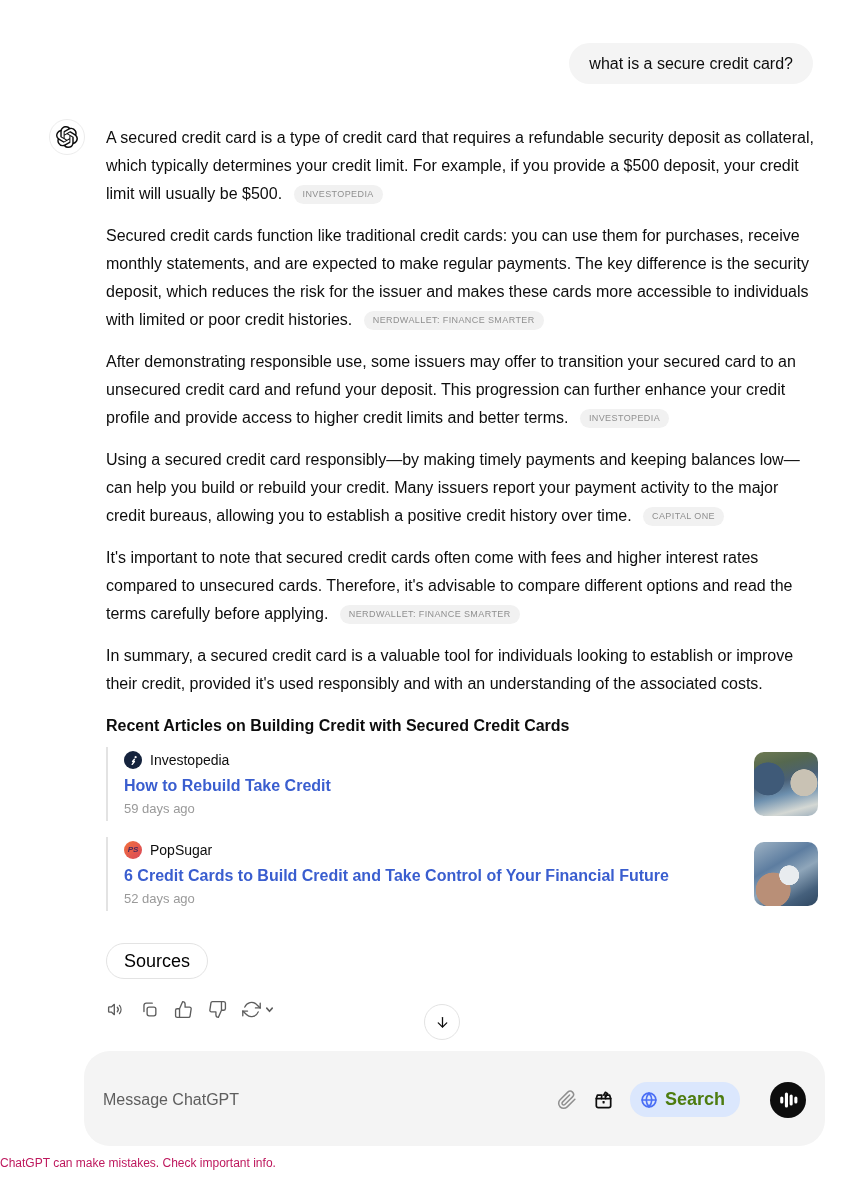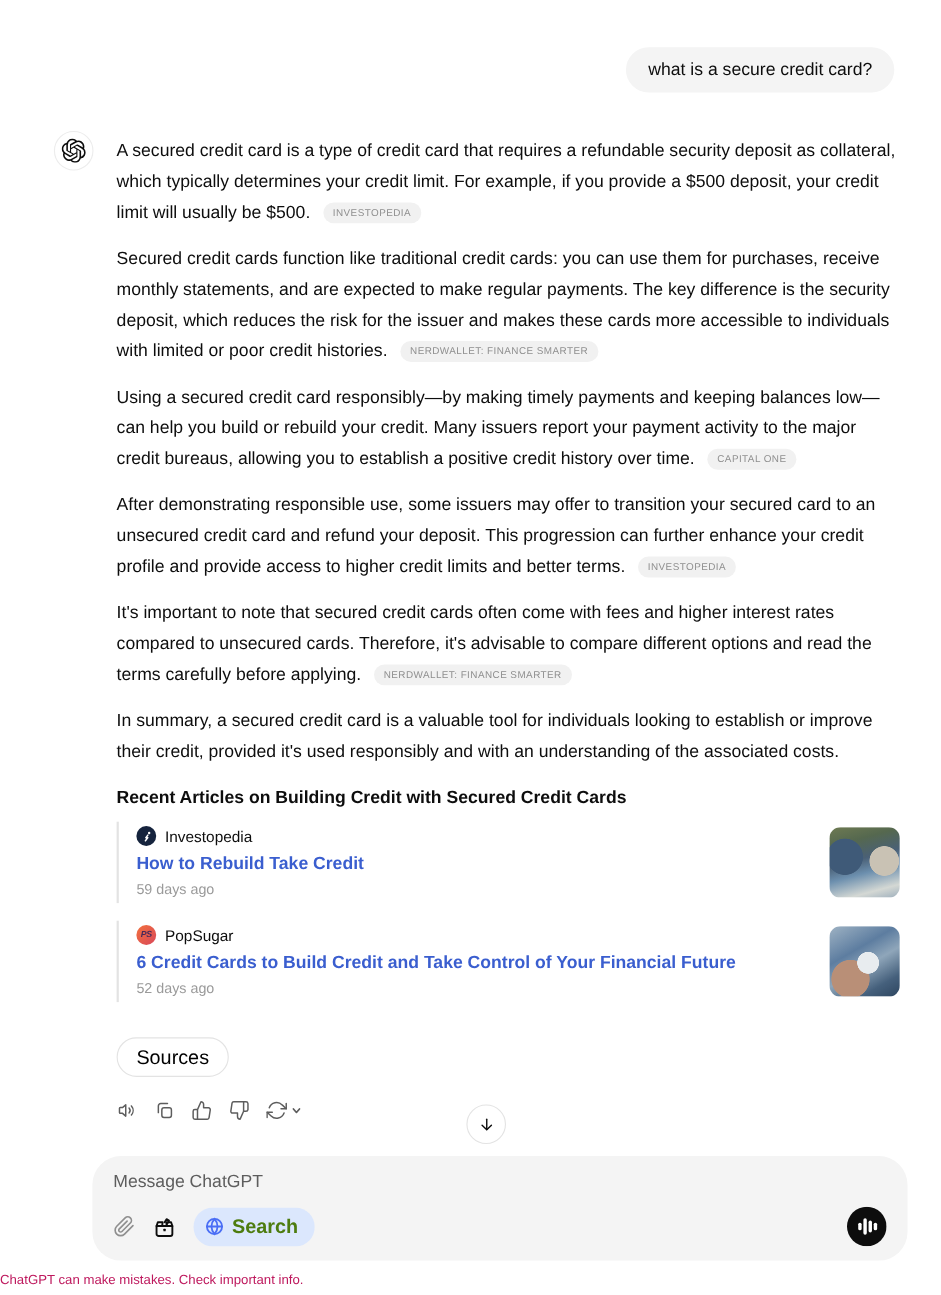--- a/index.html
+++ b/index.html
@@ -91,21 +91,21 @@
     background:#fff; border:1px solid #e3e3e3;
     display:flex; align-items:center; justify-content:center; cursor:pointer;
   }
   .scroll-btn svg { width:17px; height:17px; stroke:#0d0d0d; fill:none; stroke-width:1.8; stroke-linecap:round; stroke-linejoin:round; }
   
   .bottom-dock { position:absolute; left:0; right:0; bottom:0; padding-bottom:6px; }
   .composer {
     width:741px; margin-left:84px; height:95px;
     background:#f4f4f4; border-radius:26px;
     padding:15px 19px 13px 19px;
-    display:flex; flex-direction:column; justify-content:space-between;
+    display:flex; flex-direction:row; justify-content:space-between;
   }
   .composer-input {
     background:transparent; border:none; outline:none;
     font-family:"Liberation Sans", sans-serif;
     font-size:16px; color:#0d0d0d; width:100%; padding:0;
   }
   .composer-input::placeholder { color:#5d5d5d; opacity:1; }
   .composer-tools { display:flex; align-items:center; gap:15px; }
   .tool-icon { display:flex; align-items:center; justify-content:center; cursor:pointer; background:none; border:none; padding:0; }
   .paperclip svg { width:20px; height:20px; stroke:#8f8f8f; fill:none; stroke-width:1.8; stroke-linecap:round; stroke-linejoin:round; }
@@ -138,26 +138,26 @@
   <div class="msg-content">
     <p class="msg-p">
       <span>A secured credit card is a type of credit card that requires a refundable security deposit as collateral, which typically determines your credit limit. For example, if you provide a $500 deposit, your credit limit will usually be $500.</span>
       <span class="citation">INVESTOPEDIA</span>
     </p>
     <p class="msg-p">
       <span>Secured credit cards function like traditional credit cards: you can use them for purchases, receive monthly statements, and are expected to make regular payments. The key difference is the security deposit, which reduces the risk for the issuer and makes these cards more accessible to individuals with limited or poor credit histories.</span>
       <span class="citation">NERDWALLET: FINANCE SMARTER</span>
     </p>
     <p class="msg-p">
+      <span>After demonstrating responsible use, some issuers may offer to transition your secured card to an unsecured credit card and refund your deposit. This progression can further enhance your credit profile and provide access to higher credit limits and better terms.</span>
+      <span class="citation">INVESTOPEDIA</span>
+    </p>
+    <p class="msg-p">
       <span>Using a secured credit card responsibly—by making timely payments and keeping balances low—can help you build or rebuild your credit. Many issuers report your payment activity to the major credit bureaus, allowing you to establish a positive credit history over time.</span>
       <span class="citation">CAPITAL ONE</span>
-    </p>
-    <p class="msg-p">
-      <span>After demonstrating responsible use, some issuers may offer to transition your secured card to an unsecured credit card and refund your deposit. This progression can further enhance your credit profile and provide access to higher credit limits and better terms.</span>
-      <span class="citation">INVESTOPEDIA</span>
     </p>
     <p class="msg-p">
       <span>It's important to note that secured credit cards often come with fees and higher interest rates compared to unsecured cards. Therefore, it's advisable to compare different options and read the terms carefully before applying.</span>
       <span class="citation">NERDWALLET: FINANCE SMARTER</span>
     </p>
     <p class="msg-p">
       <span>In summary, a secured credit card is a valuable tool for individuals looking to establish or improve their credit, provided it's used responsibly and with an understanding of the associated costs.</span>
     </p>
 
     <div class="articles-heading">Recent Articles on Building Credit with Secured Credit Cards</div>

